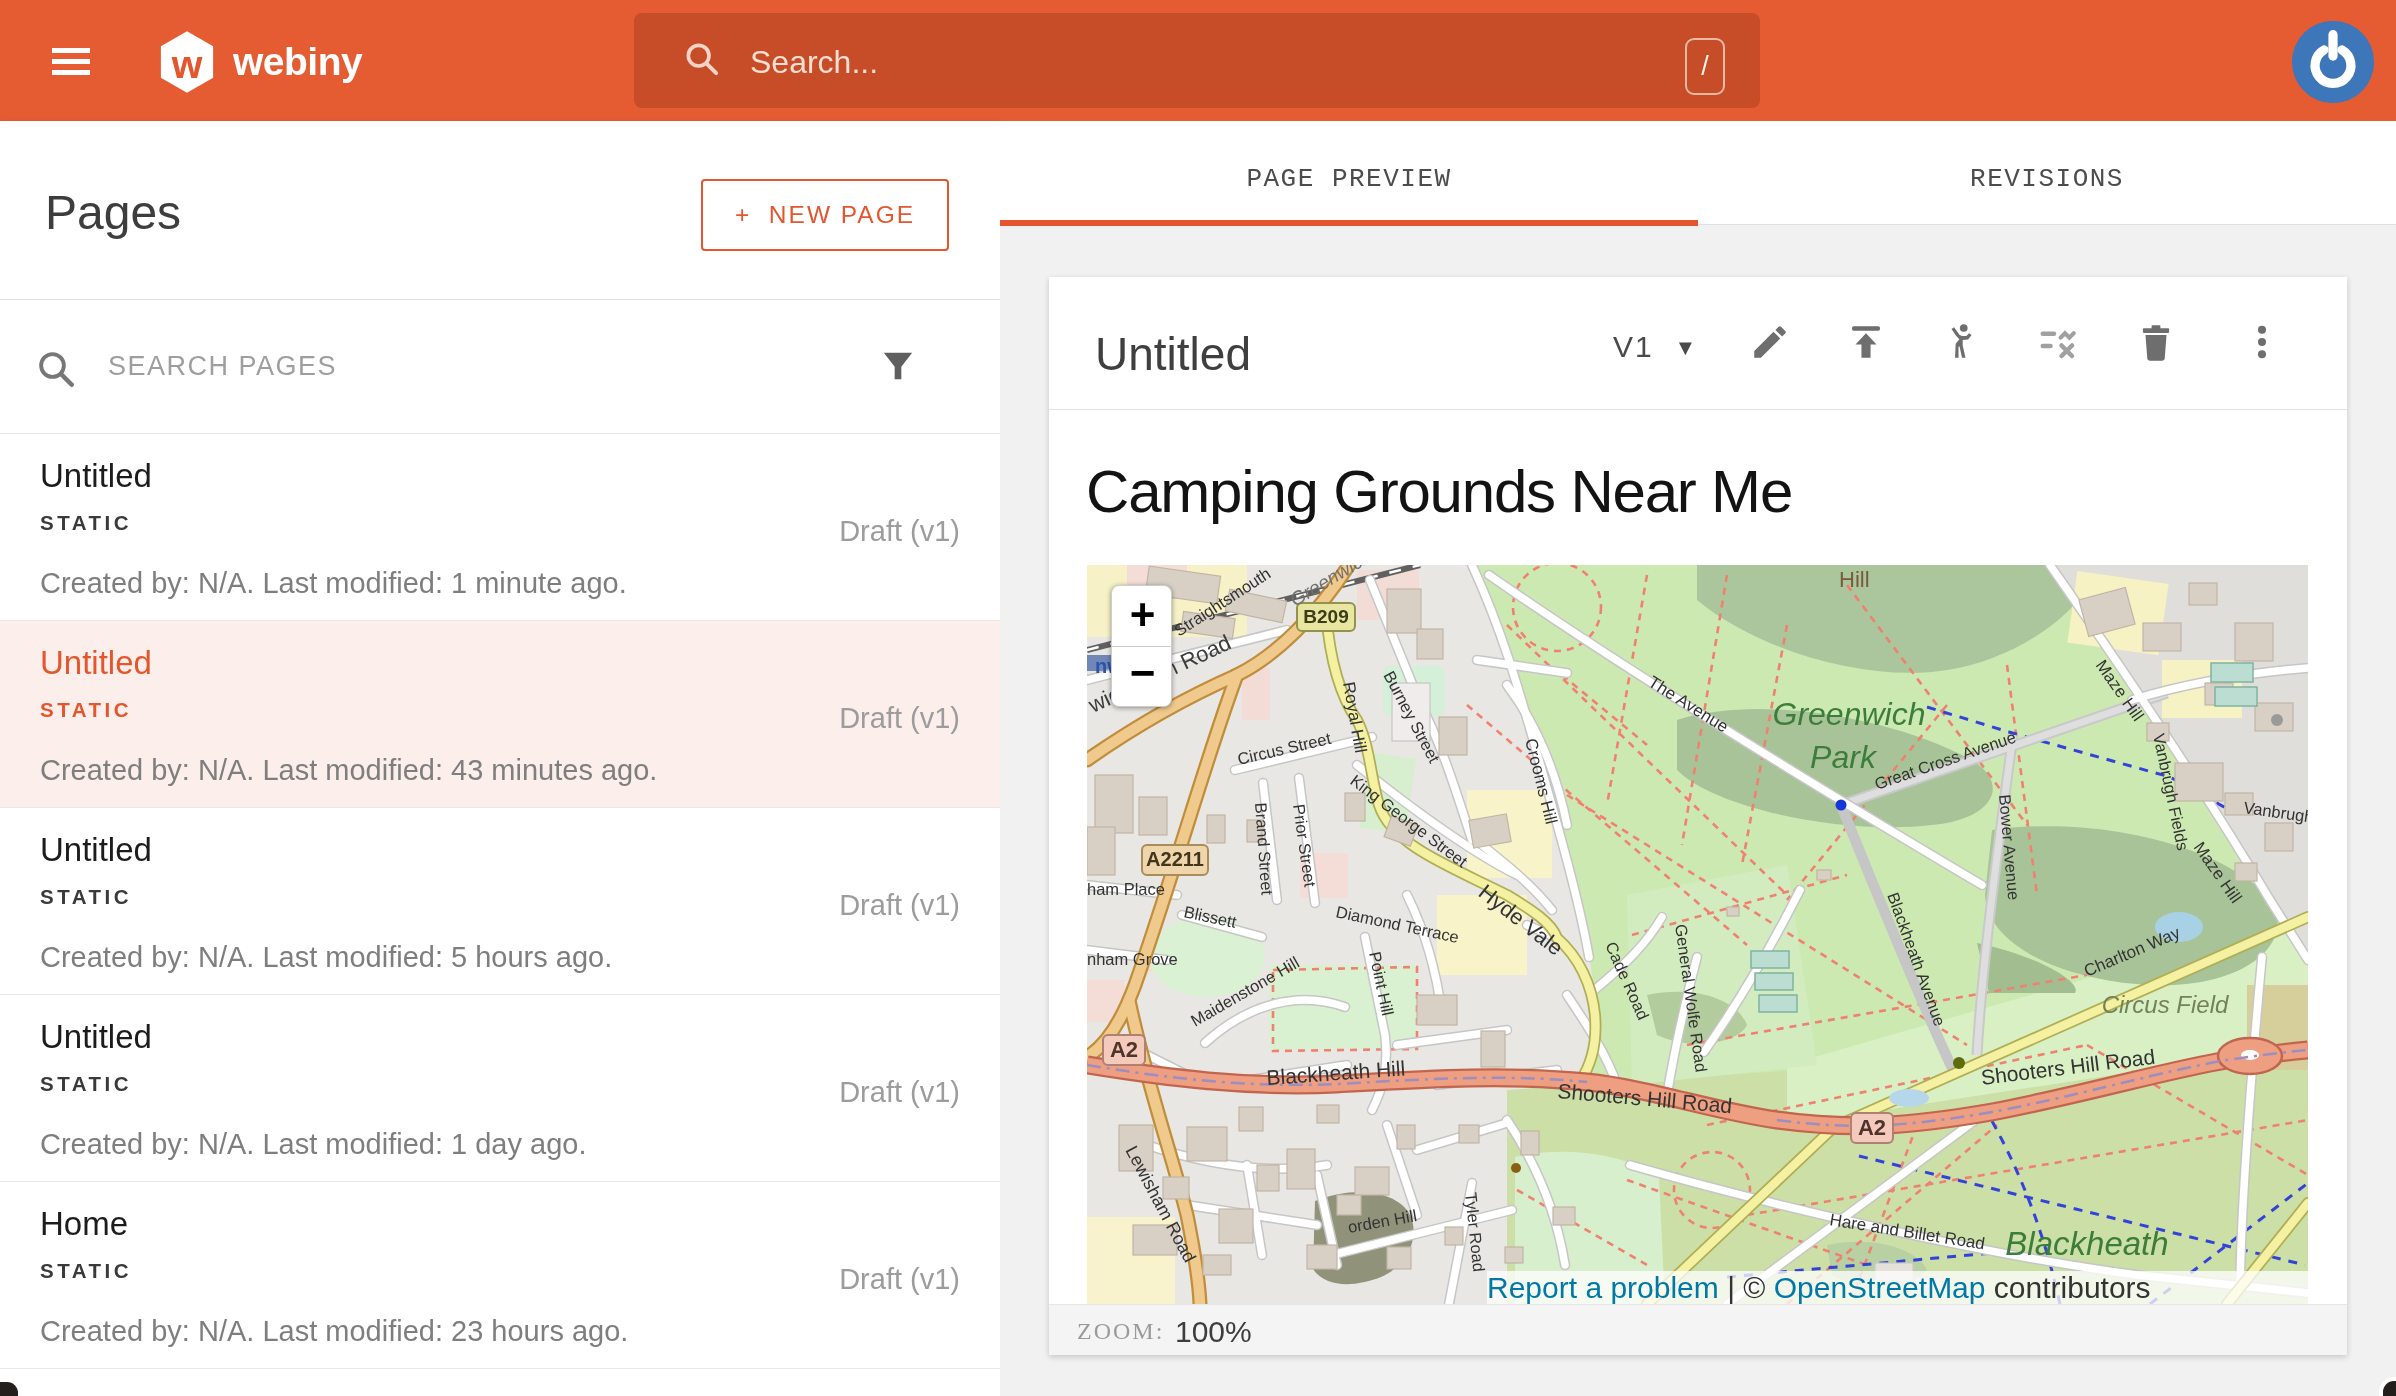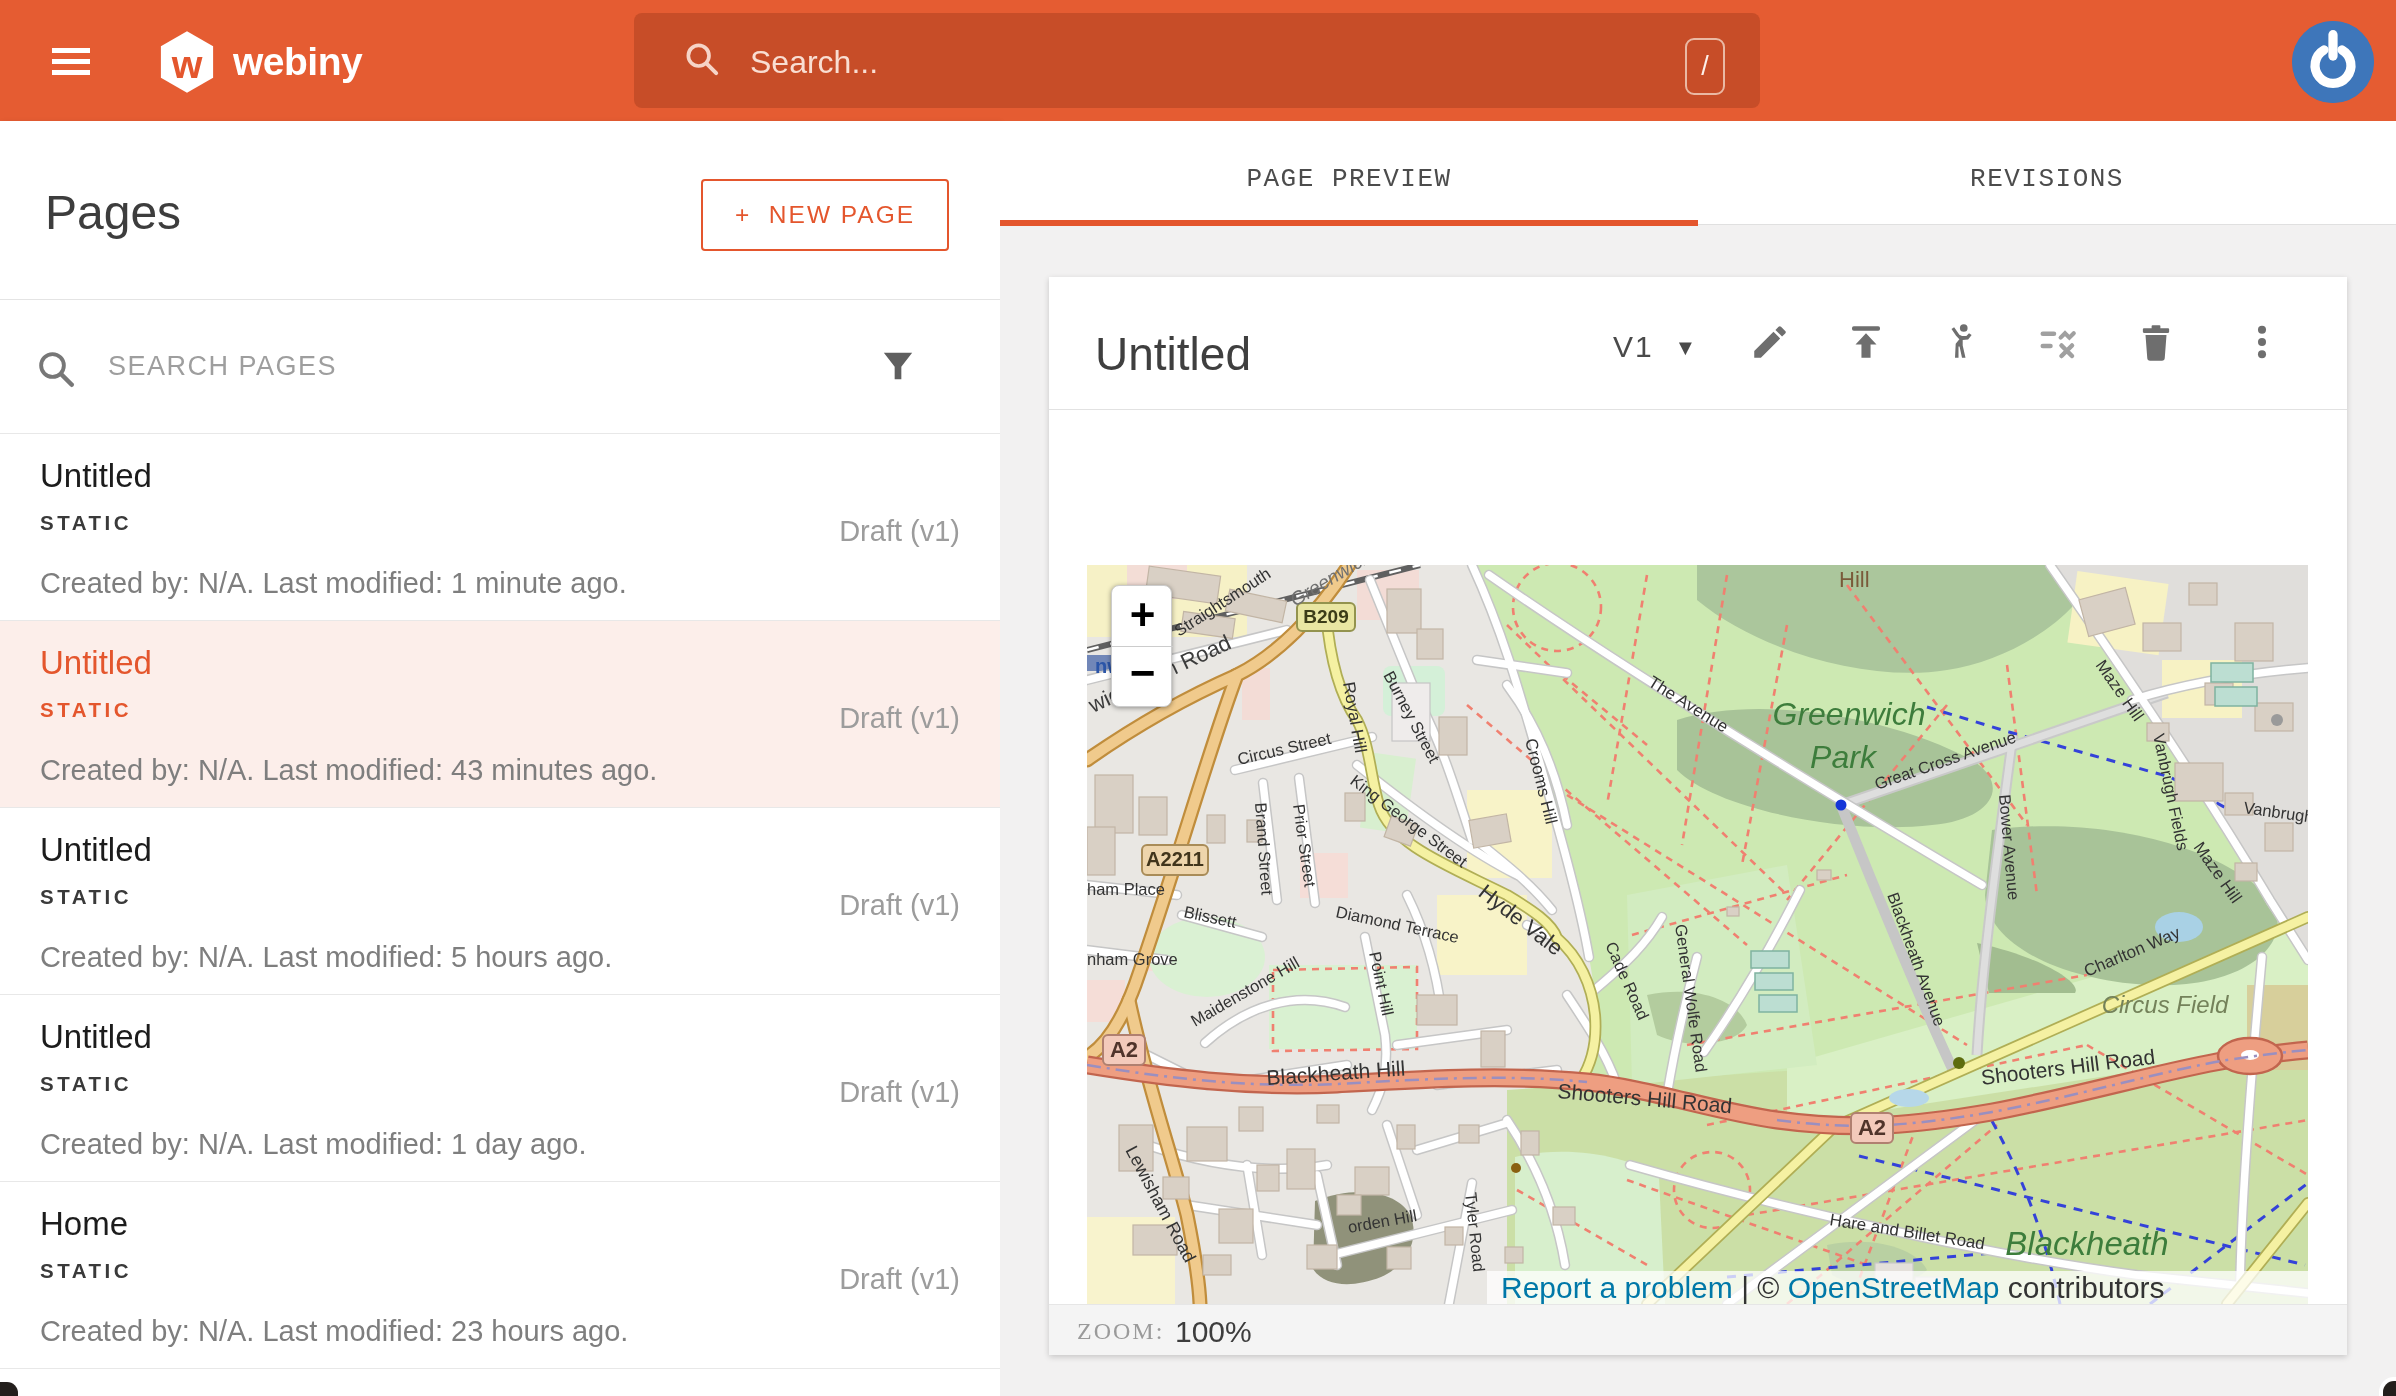--- a/index.html
+++ b/index.html
@@ -43,21 +43,21 @@
 #card-title { position:absolute; left:46px; top:50px; font-size:46px; color:#3f3f3f; }
 #v1 { position:absolute; left:564px; top:53px; font-size:30px; color:#4a4a4a; letter-spacing:2px; }
 #heading { position:absolute; left:37px; top:180px; font-size:60px; color:#131313; letter-spacing:-1.2px; }
 #map { position:absolute; left:38px; top:288px; width:1221px; height:739px; overflow:hidden; }
 #card-f { position:absolute; left:0; top:1027px; width:1298px; height:51px; background:#f4f4f4; border-top:1px solid #e6e6e6; }
 #card-f .z1 { position:absolute; left:28px; top:13px; font-size:24px; color:#9a9a9a; letter-spacing:2px;font-family:Liberation Serif, serif; }
 #card-f .z2 { position:absolute; left:126px; top:10px; font-size:30px; color:#3d3d3d; }
 #zoomctl { position:absolute; left:24px; top:20px; width:61px; height:122px; background:#fff; border:1px solid #ccc; border-radius:8px; box-shadow:0 1px 5px rgba(0,0,0,0.4); }
 #zoomctl .zp { position:absolute; left:0; top:0; width:61px; height:61px; font-size:44px; font-weight:bold; text-align:center; line-height:58px; color:#000; border-bottom:1px solid #ccc; }
 #zoomctl .zm { position:absolute; left:0; top:61px; width:61px; height:61px; font-size:44px; font-weight:bold; text-align:center; line-height:52px; color:#000; }
-#attrib { position:absolute; left:400px; top:706px; width:821px; height:33px; background:rgba(255,255,255,0.75); font-size:30px; color:#333; padding-left:14px; }
+#attrib { position:absolute; left:400px; top:706px; width:821px; height:33px; background:rgba(255,255,255,0.75); font-size:30px; color:#333; }
 #attrib a { color:#0078a8; text-decoration:none; }
 #corner2 { position:absolute; left:-16px; top:1382px; width:34px; height:34px; background:#231f1c; border-radius:11px; box-shadow:0 0 0 4px #fff; }
 #corner { position:absolute; left:2383px; top:1381px; width:36px; height:36px; background:#231f1c; border-radius:11px; box-shadow:0 0 0 4px #fff; }
 </style>
 </head>
 <body>
 <div id="topbar">
   <div id="burger">
       <div></div>
       <div></div>
@@ -162,20 +162,21 @@
           <path d="M6 8 L18 8 L17 21.2 a1.6 1.6 0 0 1-1.6 1.5 L8.6 22.7 a1.6 1.6 0 0 1-1.6-1.5 Z" fill="#6e6e6e"></path>
           <rect x="4.5" y="4.2" width="15" height="2.6" rx="0.6" fill="#6e6e6e"></rect>
           <rect x="9.5" y="2.4" width="5" height="2.4" rx="0.5" fill="#6e6e6e"></rect>
         </svg>
       <svg class="abs" style="left:1192px;top:44px" width="42" height="42" viewBox="0 0 24 24">
           <circle cx="12" cy="5" r="2.3" fill="#6e6e6e"></circle>
           <circle cx="12" cy="12" r="2.3" fill="#6e6e6e"></circle>
           <circle cx="12" cy="19" r="2.3" fill="#6e6e6e"></circle>
         </svg>
     </div>
+    <div id="heading">Camping Grounds Near Me</div>
     <div id="map">
       <svg id="mapsvg" width="1221" height="739" viewBox="0 0 1221 739" font-family="Liberation Sans, sans-serif">
       <rect width="1221" height="739" fill="#e9e7e3"></rect>
 
       <rect x="0" y="0" width="160" height="72" fill="#f6f1c6"></rect>
       <rect x="40" y="0" width="60" height="34" fill="#f3ddd6"></rect>
       <rect x="270" y="5" width="62" height="50" fill="#f3dcd6"></rect>
       <rect x="155" y="103" width="28" height="52" fill="#f3dcd6"></rect>
       <rect x="213" y="288" width="48" height="45" fill="#f5ddd7"></rect>
       <rect x="58" y="368" width="44" height="38" fill="#f5ddd7"></rect>

